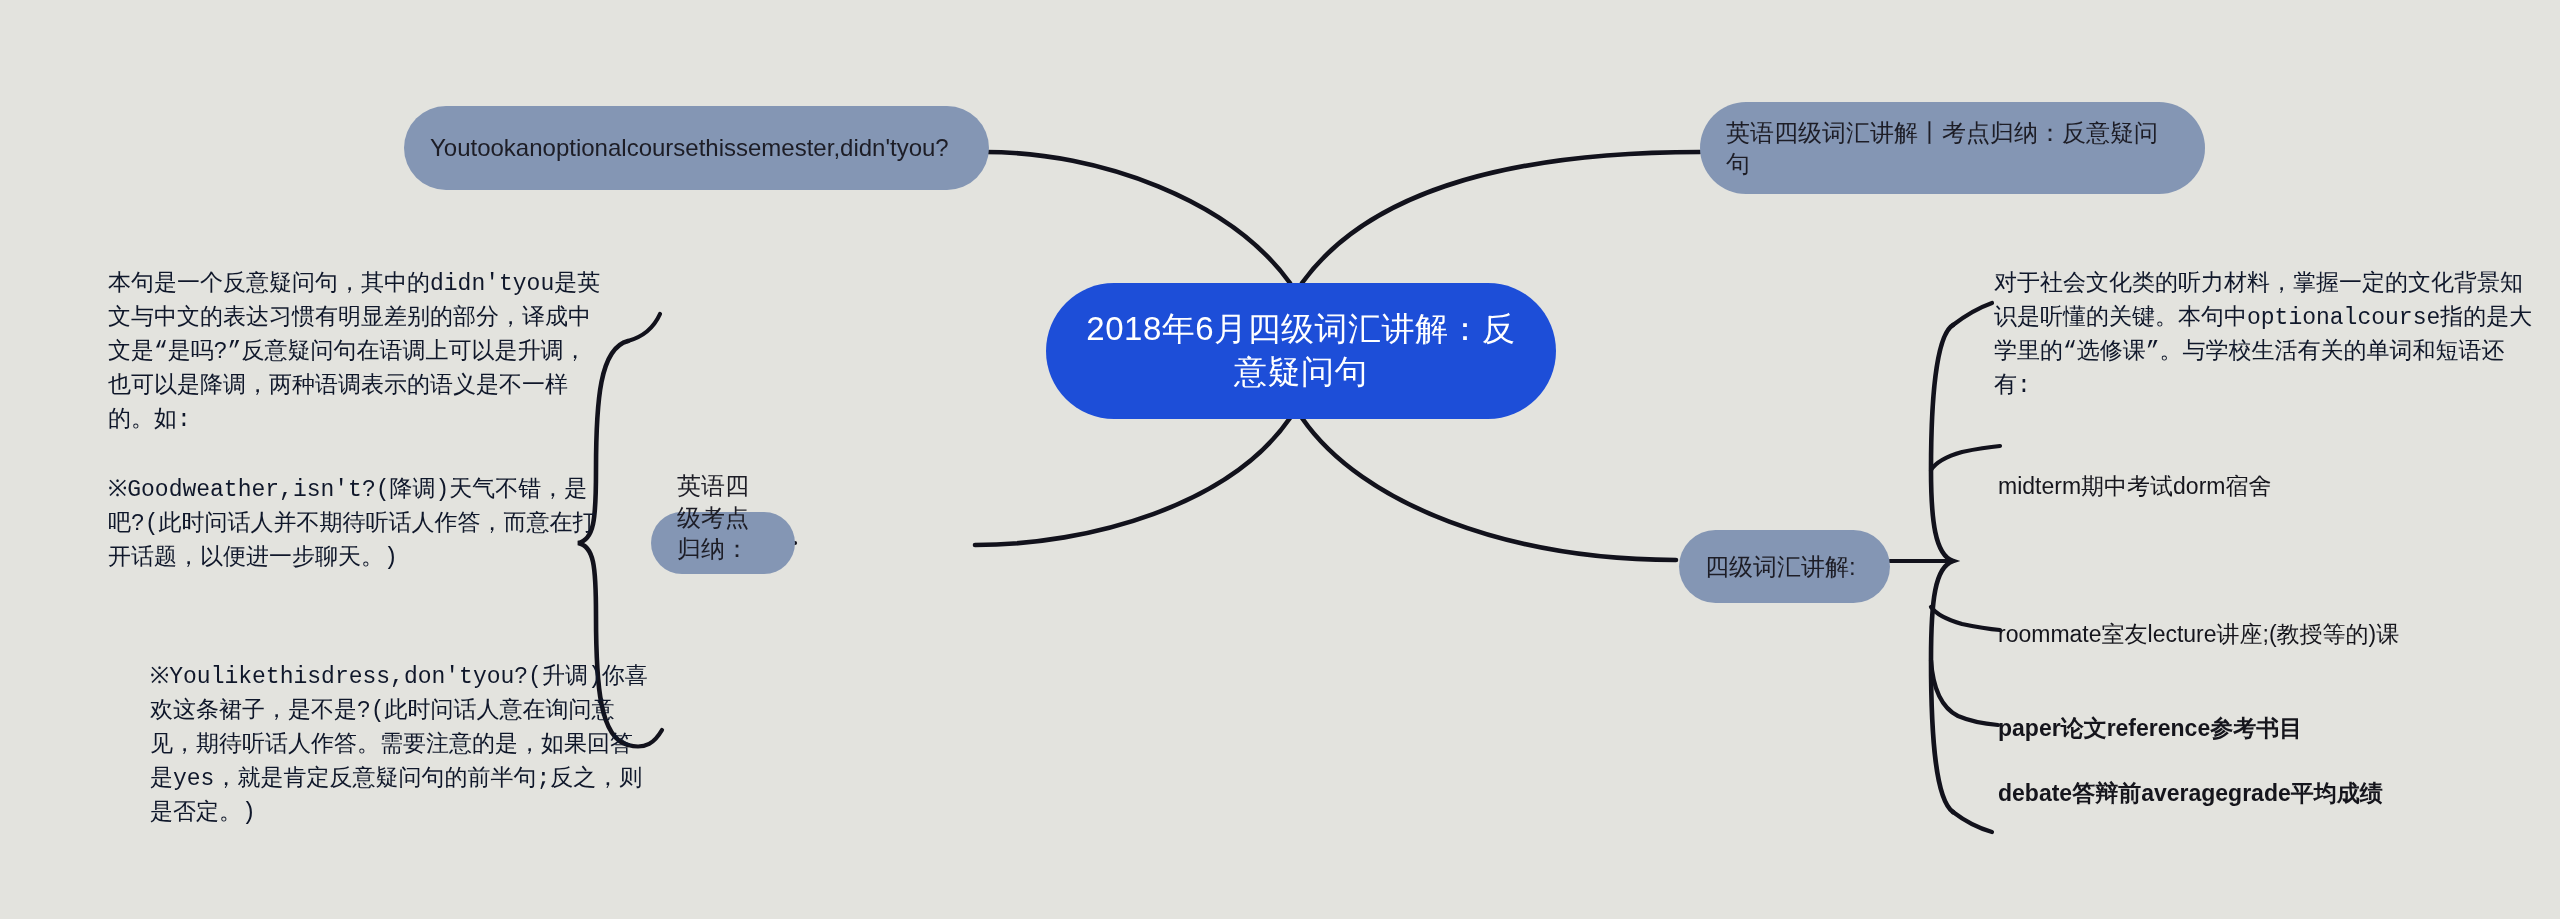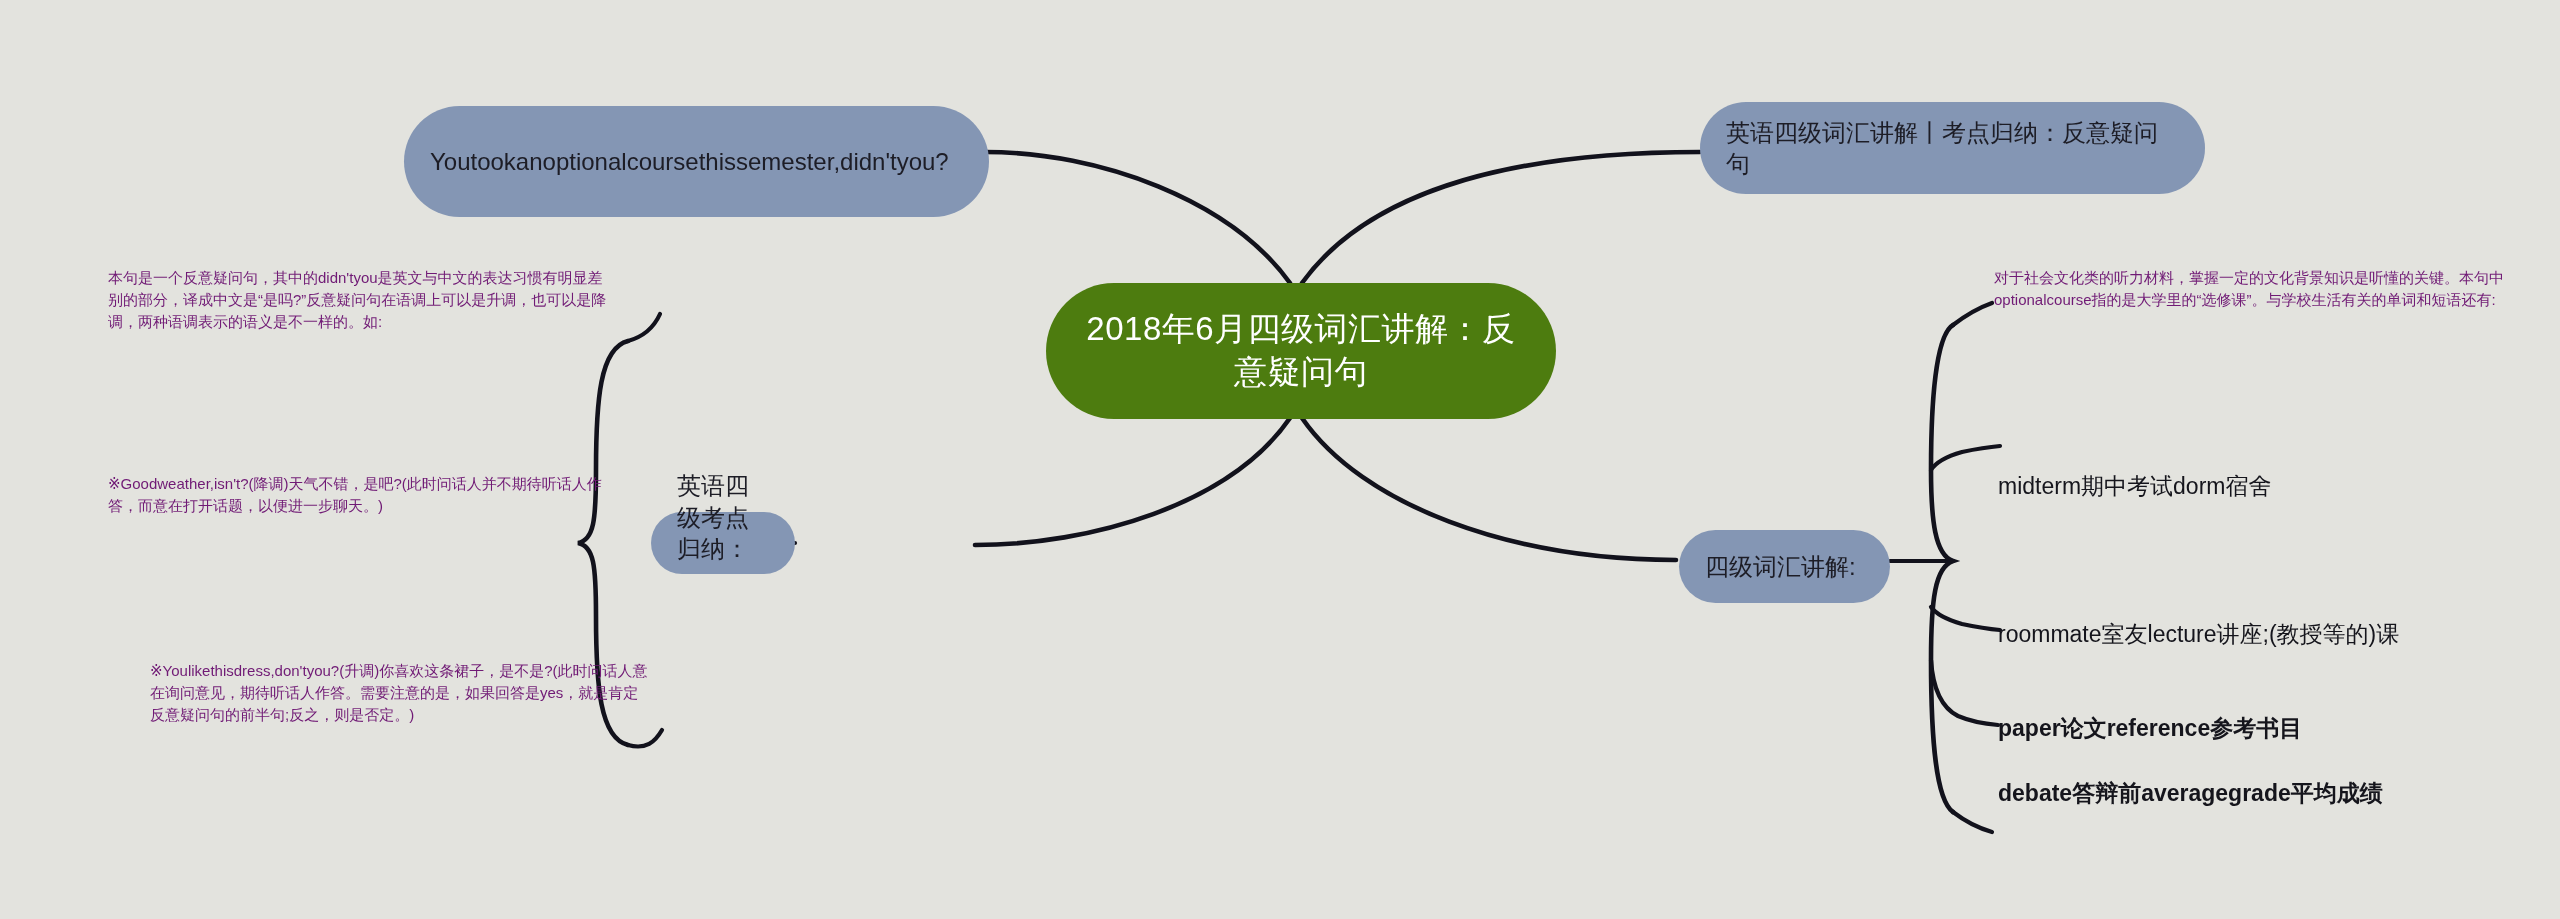--- a/index.html
+++ b/index.html
@@ -24,40 +24,41 @@
     position:absolute;
     display:flex; align-items:center;
     border-radius:999px;
     color:#1d1d26;
     line-height:1.30;
     z-index:5;
   }
   .node span { display:block; width:100%; }
 
   .node-central {
-    background:#4d7c0f;
+    background:#1d4ed8;
     color:#ffffff;
     justify-content:center;
     text-align:center;
     font-size:33px;
     letter-spacing:0.5px;
   }
   .node-branch {
     background:#8496b4;
     font-size:24px;
     padding:10px 26px;
   }
 
   .textblock {
     position:absolute;
-    color:#701a75;
-    font-size:15px;
+    color:#0f172a;
+    font-size:23px;
     line-height:1.48;
     z-index:4;
     white-space:pre-wrap;
+    font-family:Liberation Mono, monospace;
   }
   .leafline {
     position:absolute;
     color:#15151c;
     font-size:23px;
     line-height:1.4;
     white-space:nowrap;
     z-index:4;
   }
 </style>
@@ -95,21 +96,21 @@
       <path d="M1931,607 C1936,614 1948,620 1962,624 C1976,627 1988,629 2000,630"></path>
       <path d="M1931,660 C1933,690 1942,708 1958,716 C1972,722 1986,724 1998,725"></path>
       <path d="M1953,812 C1966,822 1978,828 1992,832"></path>
     </g>
   </svg>
 
   <div class="node node-central" style="left:1046px; top:283px; width:510px; height:136px; padding:0 30px;">
     <span>2018年6月四级词汇讲解：反意疑问句</span>
   </div>
 
-  <div class="node node-branch" style="left:404px; top:106px; width:585px; height:111px;">
+  <div class="node node-branch" style="left:404px; top:106px; width:585px; height:84px;">
     <span>Youtookanoptionalcoursethissemester,didn'tyou?</span>
   </div>
 
   <div class="node node-branch" style="left:1700px; top:102px; width:505px; height:92px;">
     <span>英语四级词汇讲解丨考点归纳：反意疑问句</span>
   </div>
 
   <div class="node node-branch" style="left:651px; top:512px; width:144px; height:62px;align-items:flex-end;">
     <span>英语四级考点归纳：</span>
   </div>

